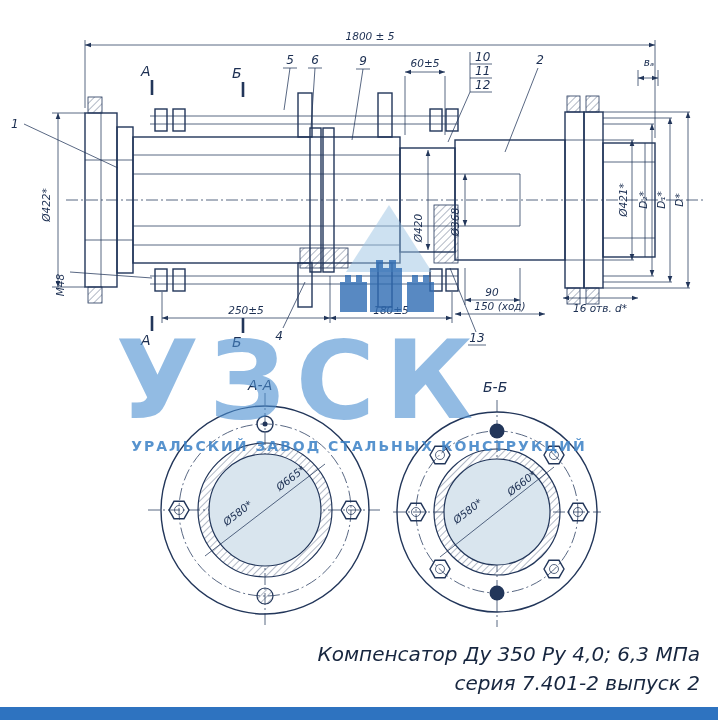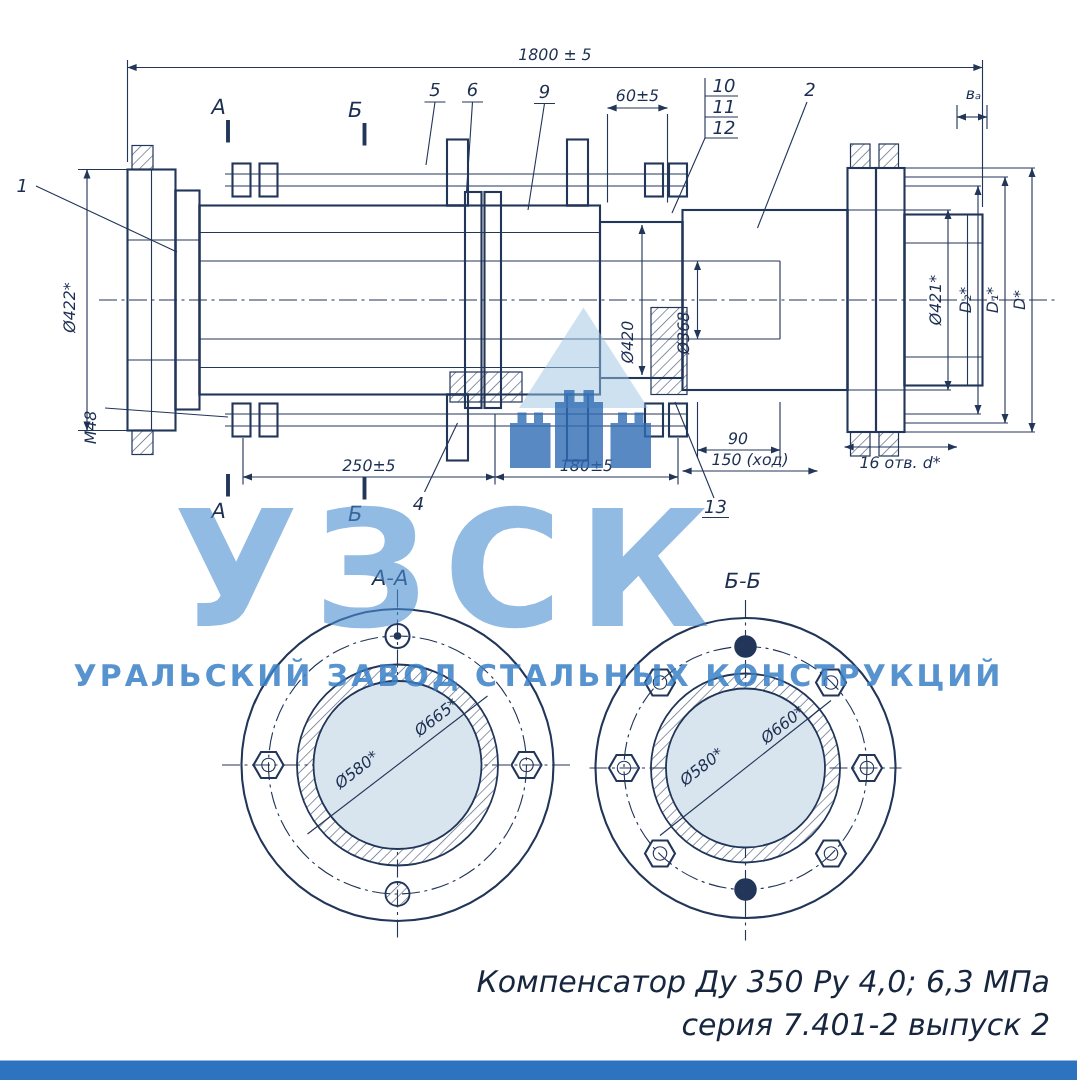--- a/index.html
+++ b/index.html
@@ -14,21 +14,21 @@
   text.d{font:italic 10.5px "DejaVu Sans",sans-serif;fill:#1c2f52;}
   text.p{font:italic 12px "DejaVu Sans",sans-serif;fill:#1c2f52;}
   text.s{font:italic 14px "DejaVu Sans",sans-serif;fill:#1c2f52;}
   .mid{text-anchor:middle;}
   
   .watermark{position:absolute;left:0;top:0;width:718px;height:720px;z-index:2;pointer-events:none;}
   .wm-logo{position:absolute;left:0;top:318px;width:599px;text-align:center;
     font-family:"DejaVu Sans",sans-serif;font-weight:bold;font-size:108px;letter-spacing:10px;
     color:rgba(74,142,208,0.60);}
   .wm-sub{position:absolute;left:0;top:438px;width:718px;text-align:center;
-    font-family:"DejaVu Sans",sans-serif;font-weight:bold;font-size:20px;letter-spacing:2px;
+    font-family:"DejaVu Sans",sans-serif;font-weight:bold;font-size:14px;letter-spacing:2px;
     color:rgba(58,128,198,0.85);}
   .wm-emblem{position:absolute;left:0;top:0;}
   
   .caption{position:absolute;right:18px;bottom:22px;z-index:3;text-align:right;
     font-family:"DejaVu Sans",sans-serif;font-style:italic;font-size:20px;line-height:1.45;color:#17263f;}
   
   .bottom-bar{position:absolute;left:0;bottom:0;width:718px;height:13px;background:#2e73c0;z-index:4;}
 </style>
 </head>
 <body>

